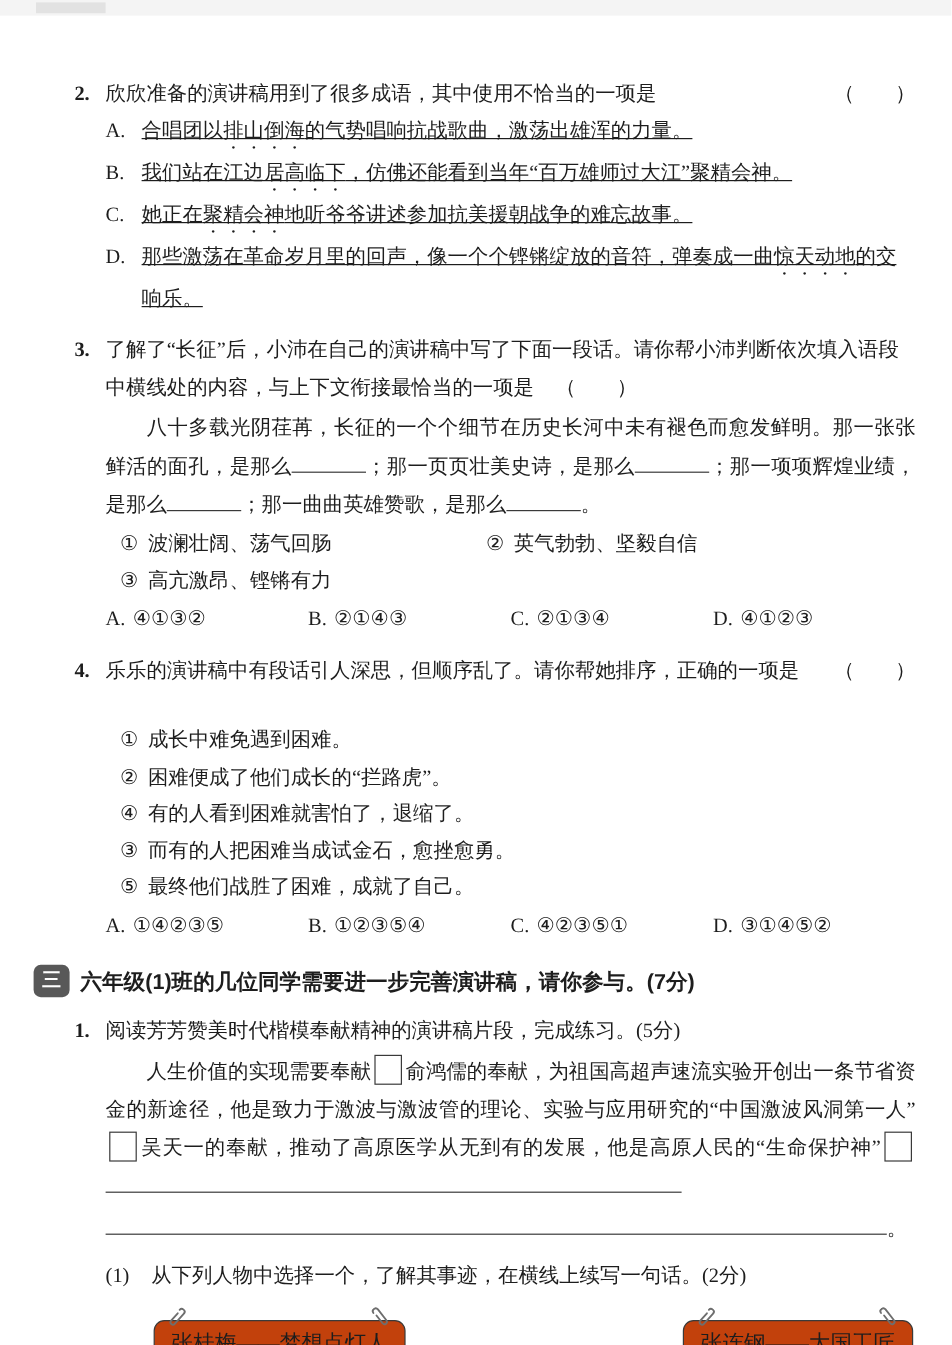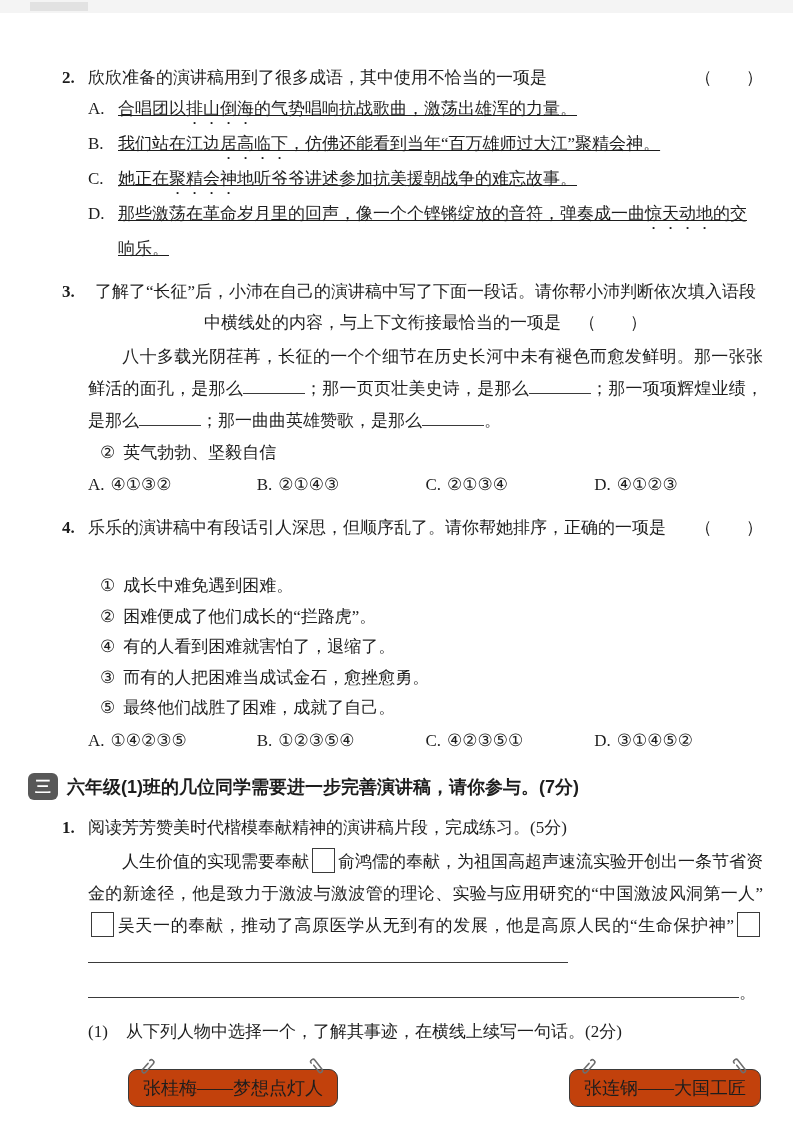--- a/index.html
+++ b/index.html
@@ -13,21 +13,21 @@
     font-size: 17px;
   }
   .topstrip { position: absolute; top: 0; left: 0; width: 793px; height: 13px; background: #f4f4f4; }
   .topstrip .smudge { position: absolute; left: 30px; top: 2px; width: 58px; height: 9px; background: #e2e2e2; }
 
   .page { padding: 62px 30px 0 62px; }
 
   .question { margin-bottom: 12px; }
   .stem-row { display: flex; align-items: flex-start; line-height: 31px; }
   .qnum { font-weight: bold; min-width: 26px; }
-  .stem { flex: 0 1 auto; text-align: center; }
+  .stem { flex: 0 1 auto; }
   .bracket { margin-left: auto; white-space: nowrap; padding-left: 10px; }
   .bracket.inline { margin-left: 8px; }
 
   .q-body { padding-left: 26px; }
 
   .opt { display: flex; line-height: 31px; }
   .opt-label { min-width: 30px; }
   .opt-text { flex: 1; text-decoration: underline; }
 
   .emph {
@@ -120,21 +120,23 @@
   <div class="question">
     <div class="stem-row">
       <span class="qnum">3.</span>
       <span class="stem"><span>了解了“长征”后，小沛在自己的演讲稿中写了下面一段话。请你帮小沛判断依次填入语段中横线处的内容，与上下文衔接最恰当的一项是</span><span class="bracket inline">（　　）</span></span>
     </div>
     <div class="q-body">
       <div class="kai">
         <span class="indent"></span><span>八十多载光阴荏苒，长征的一个个细节在历史长河中未有褪色而愈发鲜明。那一张张鲜活的面孔，是那么</span><span class="blank"></span><span>；那一页页壮美史诗，是那么</span><span class="blank"></span><span>；那一项项辉煌业绩，是那么</span><span class="blank"></span><span>；那一曲曲英雄赞歌，是那么</span><span class="blank"></span><span>。</span>
       </div>
       <div class="grid2">
+        <div><span class="item-label">①</span><span>波澜壮阔、荡气回肠</span></div>
         <div><span class="item-label">②</span><span>英气勃勃、坚毅自信</span></div>
+        <div><span class="item-label">③</span><span>高亢激昂、铿锵有力</span></div>
       </div>
       <div class="choices">
         <span class="choice"><span class="c-label">A.</span><span>④①③②</span></span>
         <span class="choice"><span class="c-label">B.</span><span>②①④③</span></span>
         <span class="choice"><span class="c-label">C.</span><span>②①③④</span></span>
         <span class="choice"><span class="c-label">D.</span><span>④①②③</span></span>
       </div>
     </div>
   </div>
 

